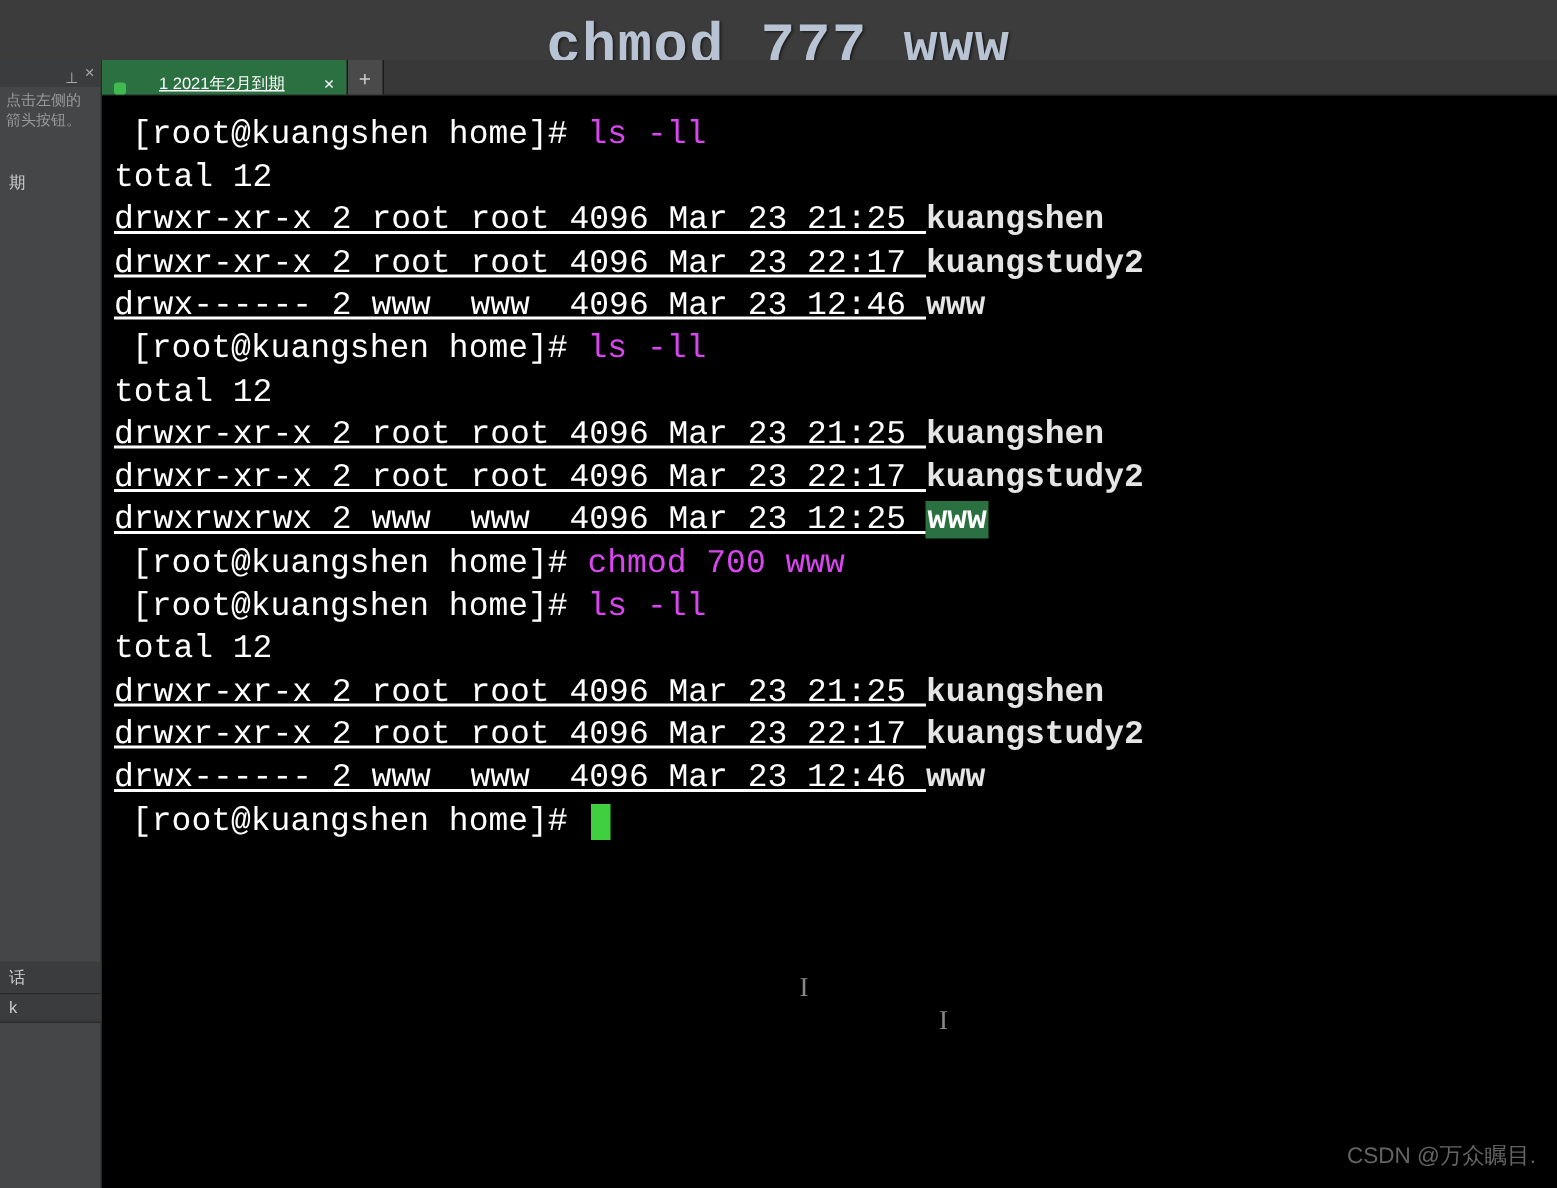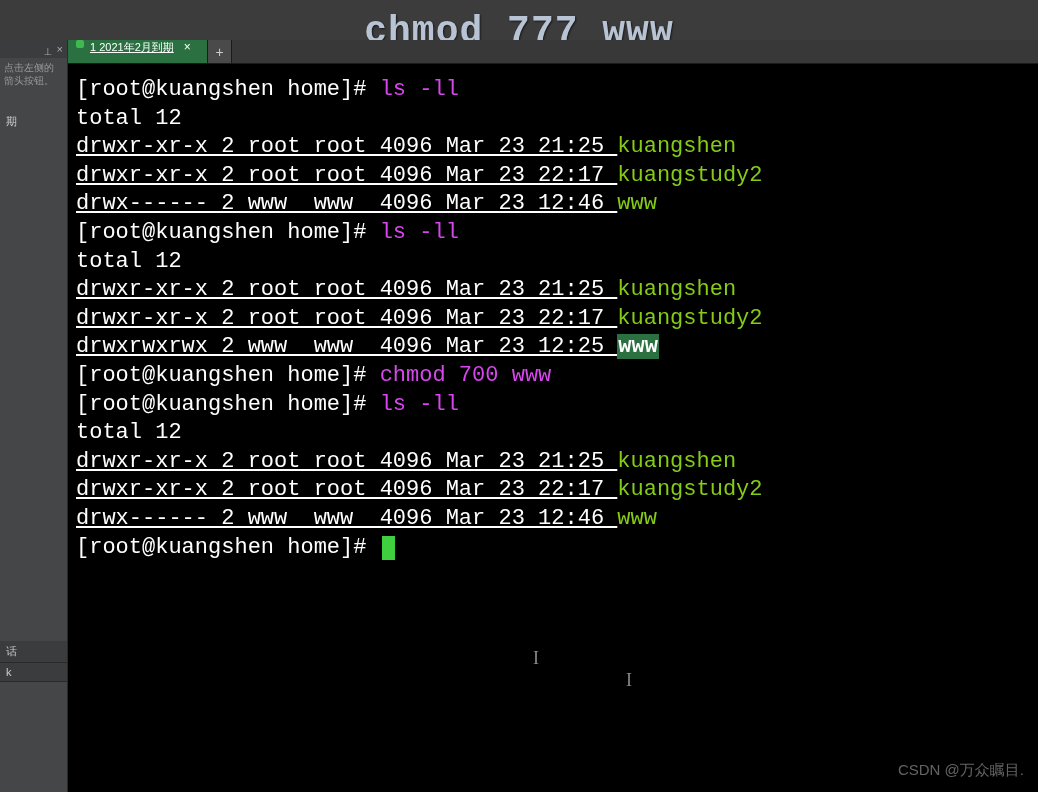--- a/index.html
+++ b/index.html
@@ -90,24 +90,24 @@
       height: 24px;
       background: #383838;
       display: flex;
       align-items: stretch;
       border-bottom: 1px solid #1a1a1a;
     }
     .tab {
       background: #2b7040;
       color: #fff;
       display: flex;
-      align-items: flex-start;
+      align-items: flex-end;
       padding: 0 8px;
       font-size: 11px;
-      gap: 6px;
+      gap: 22px;
       border-right: 1px solid #1a1a1a;
       min-width: 140px;
     }
     .tab-dot {
       width: 8px;
       height: 8px;
       background: #3fb950;
       border-radius: 2px;
       flex-shrink: 0;
     }
@@ -149,23 +149,23 @@
       font-family: "Consolas", "Courier New", monospace;
       font-size: 22px;
       line-height: 28.6px;
       color: #fff;
       overflow: hidden;
     }
     .term-line {
       white-space: pre;
       display: block;
     }
-    .prompt-bracket { color: #ffffff; }
+    .prompt-bracket { color: #ffffff; margin-left: 12px; }
     .cmd { color: #d946ef; }
-    .dir-link { color: #84cc16; font-weight: normal; }
+    .dir-link { color: #e5e5e5; font-weight: bold; }
     .dir-highlighted {
       color: #ffffff;
       background: #2b7040;
       font-weight: bold;
       padding: 0 1px;
     }
     .perm { color: #fff; text-decoration: underline; }
     .cursor-block {
       display: inline-block;
       width: 13px;

